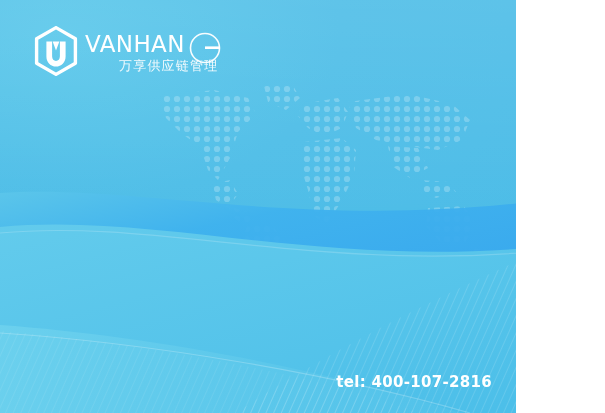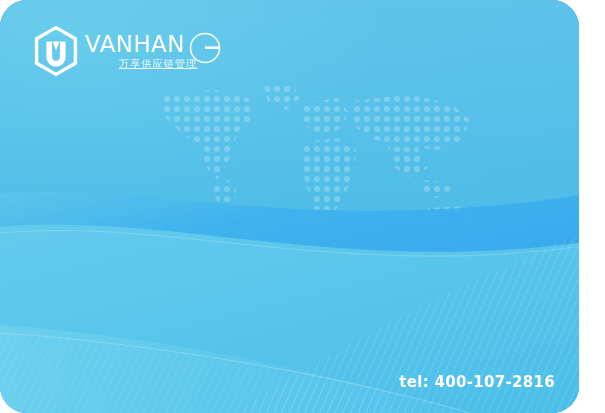--- a/index.html
+++ b/index.html
@@ -6,25 +6,24 @@
     margin: 0;
     padding: 0;
     background: #ffffff;
   }
   body {
     font-family: "Liberation Sans", "DejaVu Sans", sans-serif;
   }
 
   #banner {
     position: relative;
-    width: 579px;
+    width: 516px;
     height: 413px;
     overflow: hidden;
     background: #3b82f6;
-    border-radius: 27px;
   }
 
   
   .bg-base {
     position: absolute;
     inset: 0;
     background:
       radial-gradient(120% 90% at 12% 8%, #59c7ea 0%, #4dbde7 45%, #49bbe7 100%);
   }
 
@@ -68,27 +67,26 @@
     position: absolute;
     left: 52px;
     top: 2px;
     width: 138px;
     height: 44px;
   }
   .logo-sub {
     position: absolute;
     left: 86px;
     top: 31px;
-    font-size: 10px;
+    font-size: 13px;
     letter-spacing: 1.2px;
     color: #ffffff;
     opacity: 0.92;
     white-space: nowrap;
     font-family: "DejaVu Sans", sans-serif;
-    text-decoration: underline;
   }
 
   
   .headline {
     position: absolute;
     left: 57px;
     top: 176px;
     font-size: 47px;
     line-height: 1.1;
     font-weight: bold;

